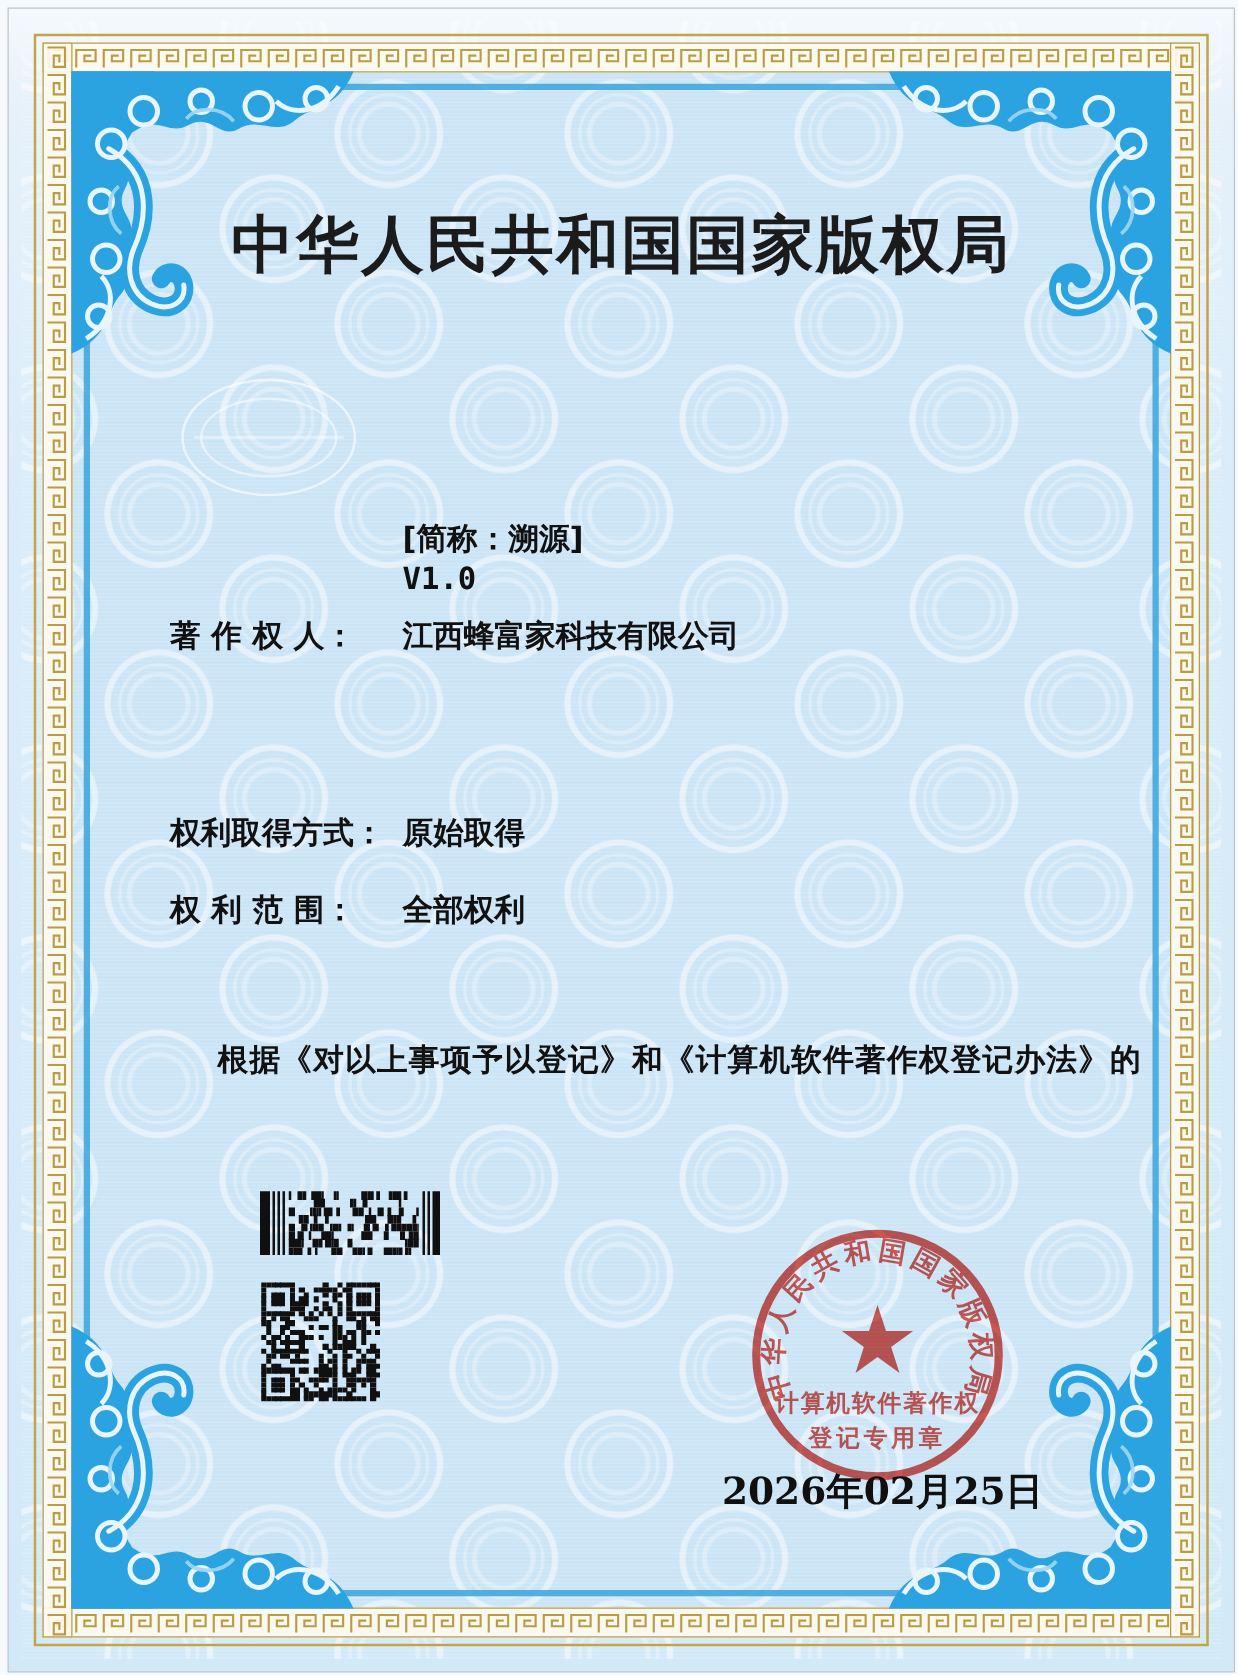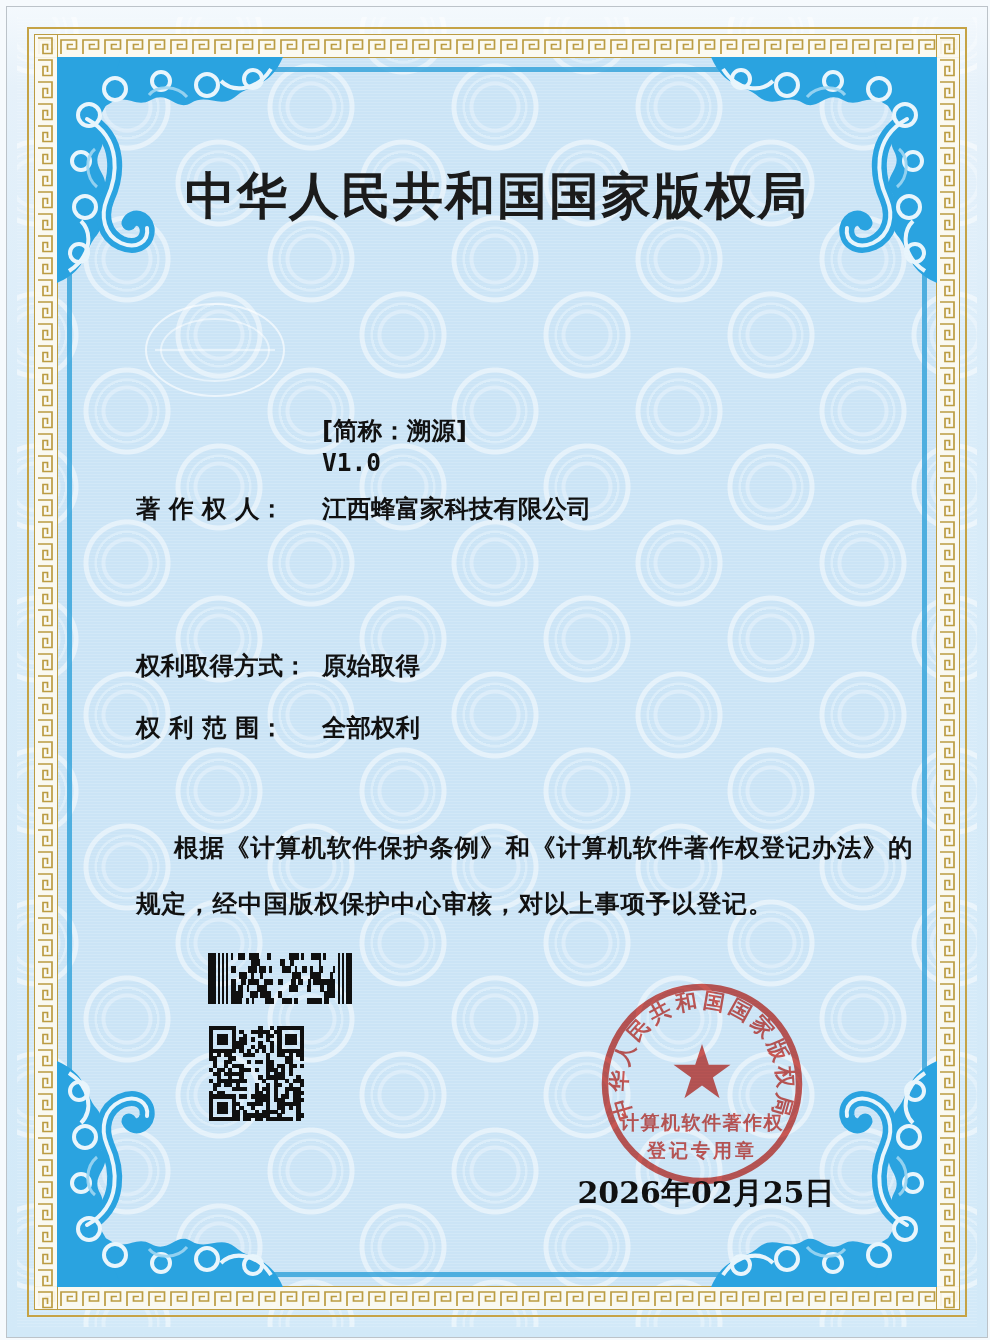--- a/index.html
+++ b/index.html
@@ -218,22 +218,21 @@
     <div class="frow r-acquire">
       <span class="flabel">权利取得方式：</span><span class="fvalue">原始取得</span>
     </div>
     <div class="frow r-owner">
       <span class="flabel">著 作 权 人：</span><span class="fvalue">江西蜂富家科技有限公司</span>
     </div>
     <div class="frow r-scope">
       <span class="flabel">权 利 范 围：</span><span class="fvalue">全部权利</span>
     </div>
 
-    <div class="statement st-1">根据《计算机软件保护条例》和《计算机软件著作权登记办法》的</div>
-    <div class="statement st-2">规定，经中国版权保护中心审核，对以上事项予以登记。</div>
+    <div class="statement st-1">根据《对以上事项予以登记》和《计算机软件著作权登记办法》的</div>
 
     <div class="barcode" id="barcode">
         <div class="bcell" style="left: 0px; top: 0px; width: 8px; height: 51px;"></div>
         <div class="bcell" style="left: 10px; top: 0px; width: 2px; height: 51px;"></div>
         <div class="bcell" style="left: 14px; top: 0px; width: 2px; height: 51px;"></div>
         <div class="bcell" style="left: 18px; top: 0px; width: 2px; height: 51px;"></div>
         <div class="bcell" style="left: 130px; top: 0px; width: 2px; height: 51px;"></div>
         <div class="bcell" style="left: 134px; top: 0px; width: 2px; height: 51px;"></div>
         <div class="bcell" style="left: 138px; top: 0px; width: 6px; height: 51px;"></div>
         <div class="bcell" style="left: 23px; top: 0px; width: 2px; height: 6.775px;"></div>

